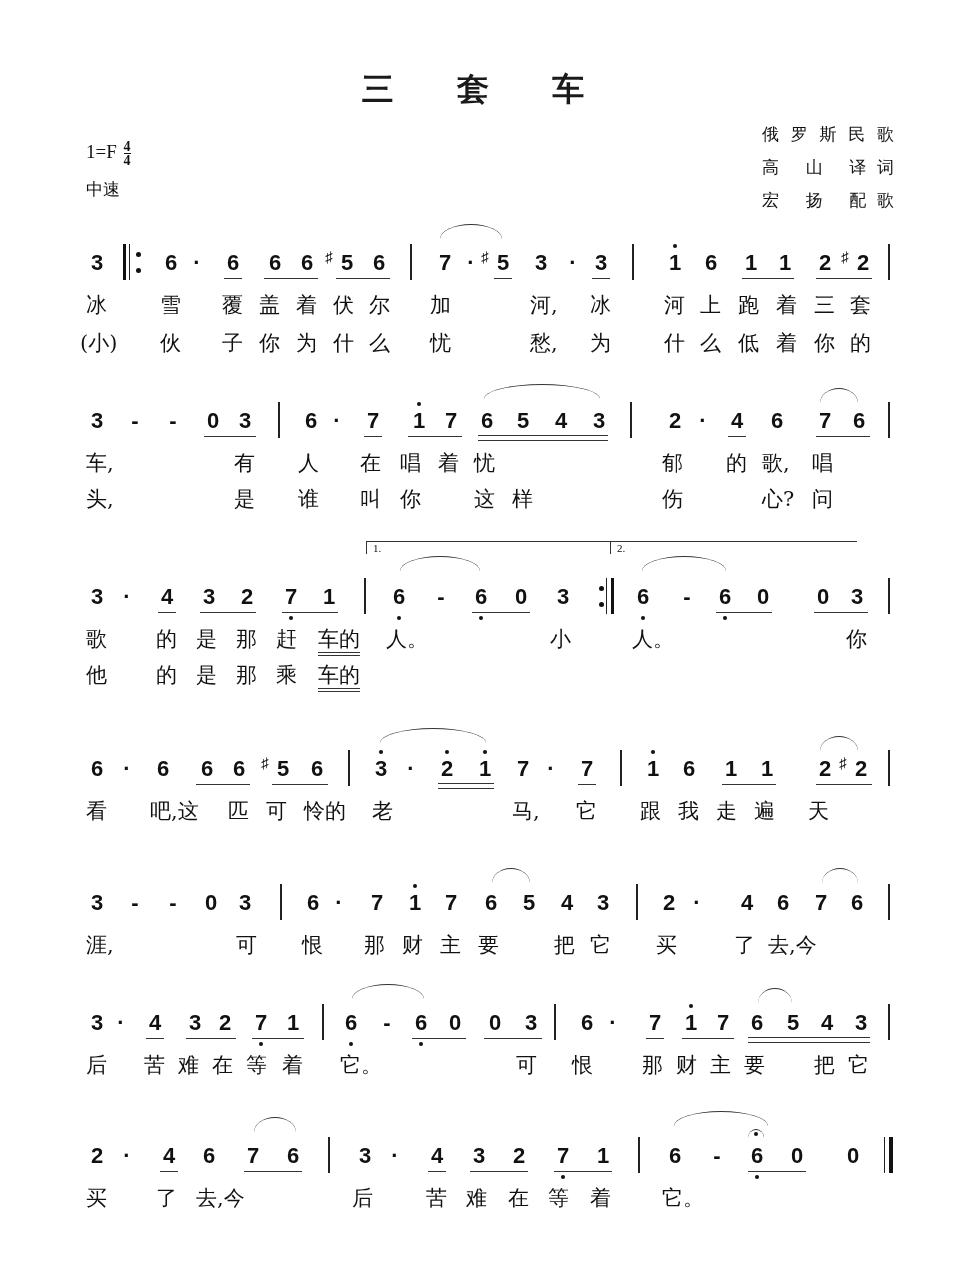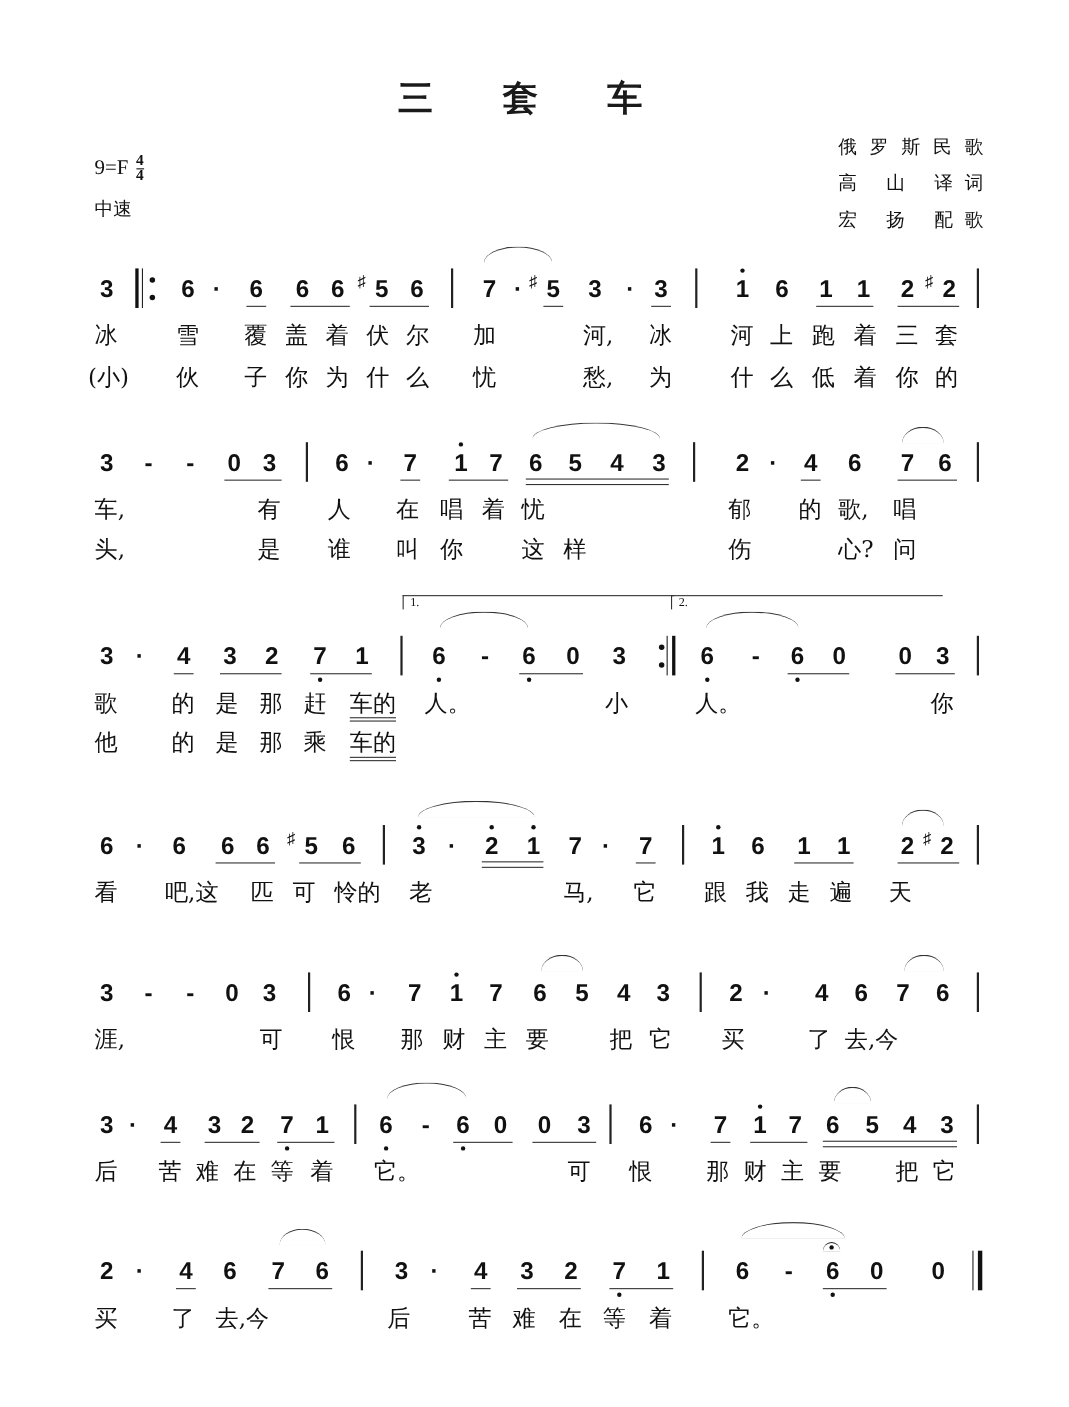--- a/index.html
+++ b/index.html
@@ -28,21 +28,21 @@
   .fermata { position: absolute; width: 16px; height: 8px; border-top: 1.5px solid #222; border-radius: 50% 50% 0 0 / 100% 100% 0 0; }
   .fermata::after { content:""; position:absolute; left:6px; top:2px; width:4px; height:4px; border-radius:2px; background:#111; }
   .dul { position: absolute; height: 4px; border-top: 1.5px solid #333; border-bottom: 1.5px solid #333; }
 </style>
 </head>
 <body>
 
 <div class="title">三 套 车</div>
 
 <div class="key">
-  <span>9=F</span>
+  <span>1=F</span>
   <span class="frac">
     <span class="num">4</span>
     <span>4</span>
   </span>
 </div>
 <div class="tempo">中速</div>
 <div class="credits">
   <div>俄罗斯民歌</div>
   <div>高    山 译词</div>
   <div>宏    扬 配歌</div>

